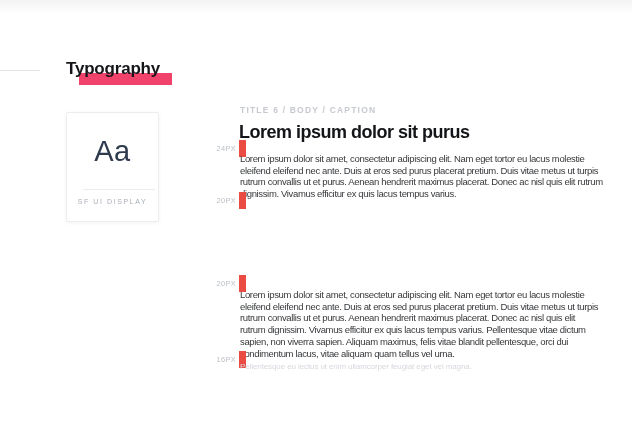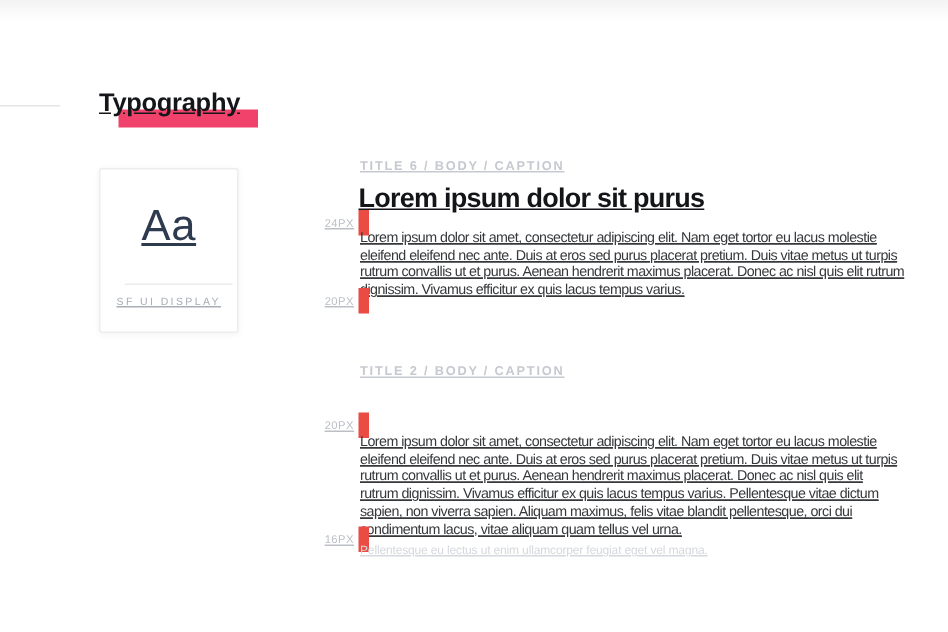--- a/index.html
+++ b/index.html
@@ -1,15 +1,15 @@
 <!DOCTYPE html>
 <html><head>
 <meta charset="utf-8">
 <style>
-  * { margin: 0; padding: 0; box-sizing: border-box; text-decoration: underline; }
+  * { margin: 0; padding: 0; box-sizing: border-box; }
   html, body { background: #ffffff; }
   .canvas {
     position: relative;
     width: 632px;
     height: 421px;
     background: #ffffff;
     overflow: hidden;
     font-family: "Liberation Sans", sans-serif;
   }
   .top-fade {
@@ -106,21 +106,20 @@
   <div class="body-text" style="top:153px;">
     <div>Lorem ipsum dolor sit amet, consectetur adipiscing elit. Nam eget tortor eu lacus molestie</div>
     <div>eleifend eleifend nec ante. Duis at eros sed purus placerat pretium. Duis vitae metus ut turpis</div>
     <div>rutrum convallis ut et purus. Aenean hendrerit maximus placerat. Donec ac nisl quis elit rutrum</div>
     <div>dignissim. Vivamus efficitur ex quis lacus tempus varius.</div>
   </div>
 
   <div class="size-marker" style="top:192px;"></div>
   <div class="size-label" style="top:196px;">20PX</div>
 
-  <div class="section-label" style="top:242px;">TITLE 2 / BODY / CAPTION</div>
 
   <div class="size-marker" style="top:275px;"></div>
   <div class="size-label" style="top:279px;">20PX</div>
 
   <div class="body-text" style="top:289px;">
     <div>Lorem ipsum dolor sit amet, consectetur adipiscing elit. Nam eget tortor eu lacus molestie</div>
     <div>eleifend eleifend nec ante. Duis at eros sed purus placerat pretium. Duis vitae metus ut turpis</div>
     <div>rutrum convallis ut et purus. Aenean hendrerit maximus placerat. Donec ac nisl quis elit</div>
     <div>rutrum dignissim. Vivamus efficitur ex quis lacus tempus varius. Pellentesque vitae dictum</div>
     <div>sapien, non viverra sapien. Aliquam maximus, felis vitae blandit pellentesque, orci dui</div>

